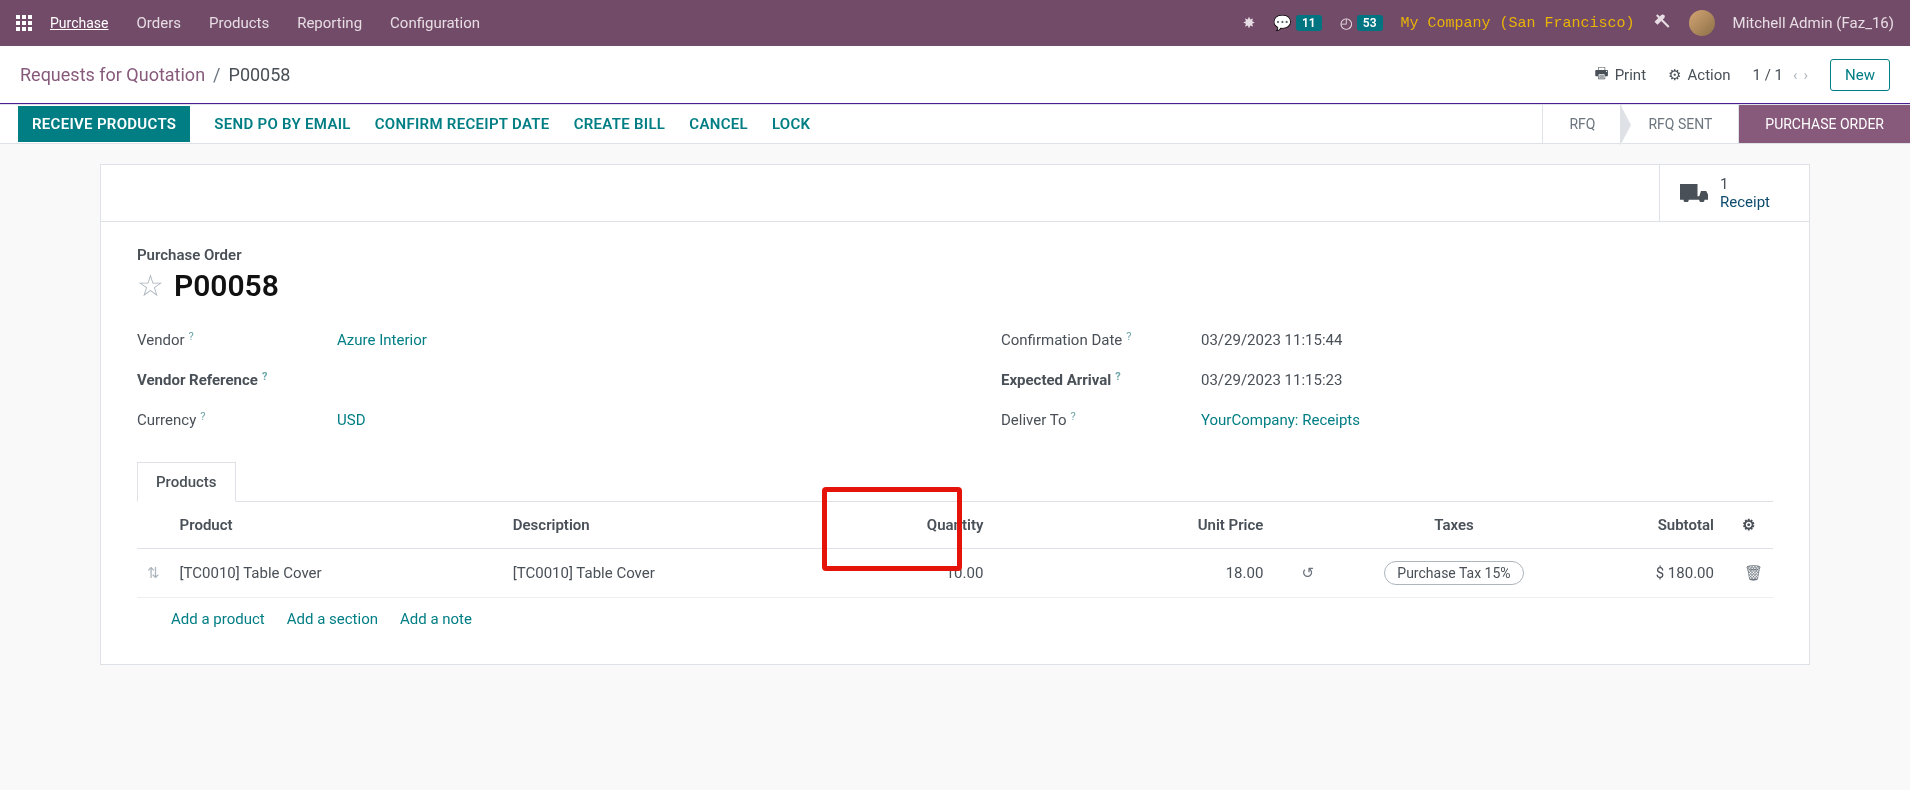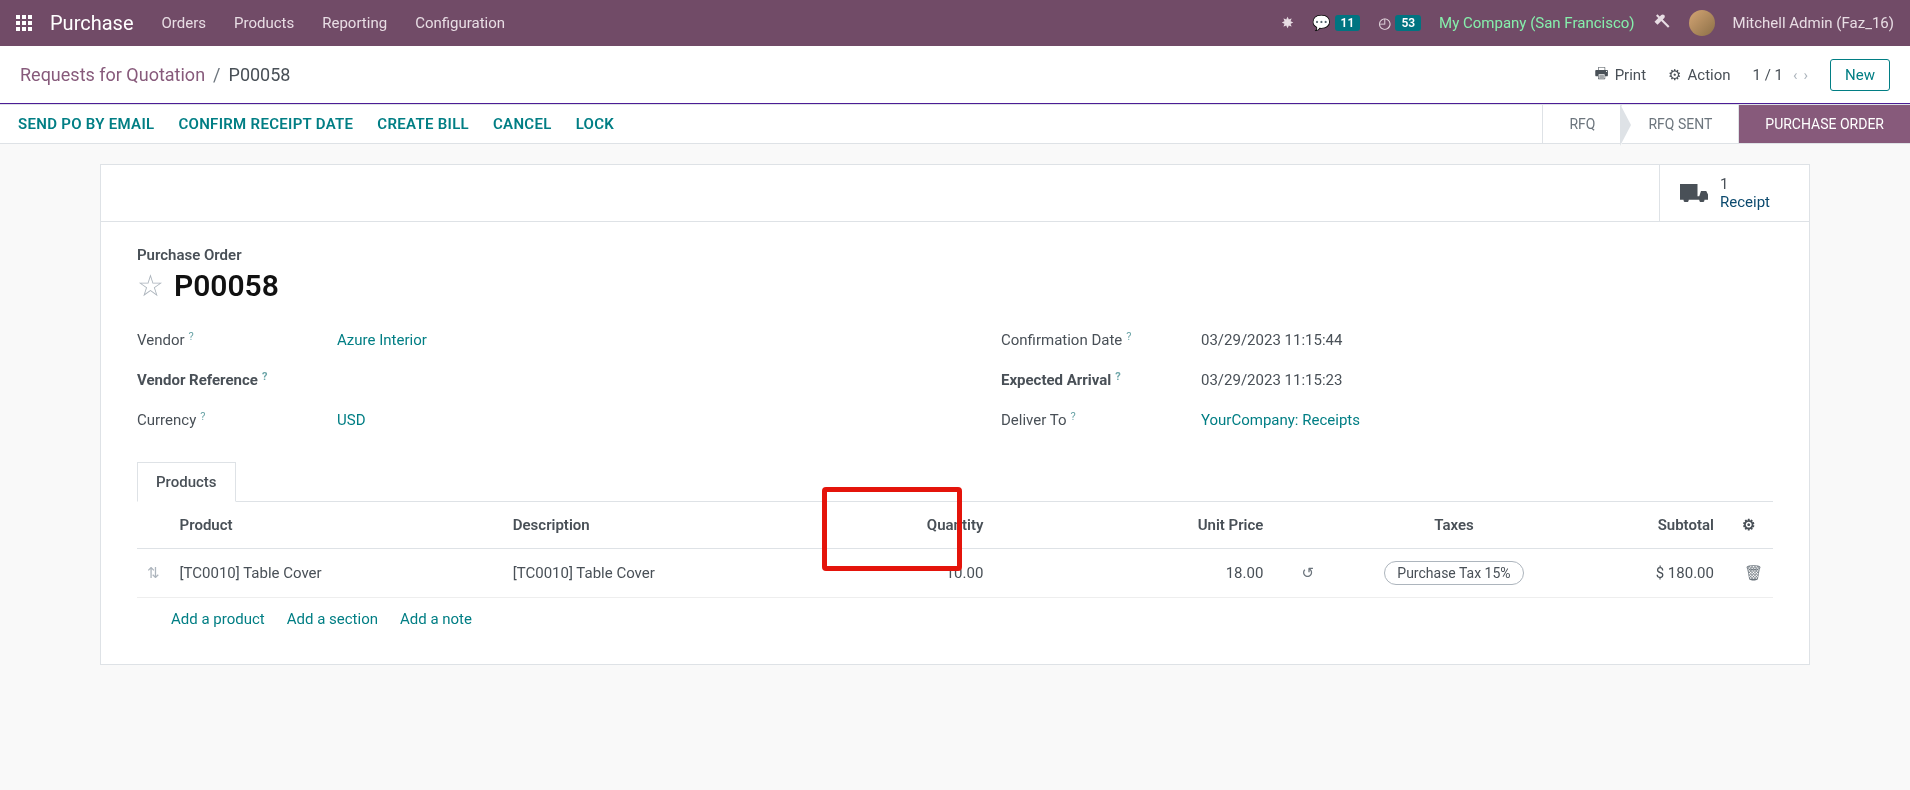--- a/index.html
+++ b/index.html
@@ -2,21 +2,21 @@
 <html><head>
 <meta charset="utf-8">
 <style>
 * { margin: 0; padding: 0; box-sizing: border-box; font-family: -apple-system, BlinkMacSystemFont, "Segoe UI", Roboto, sans-serif; }
 body { background: #f9f9f9; width: 1910px; height: 790px; overflow: hidden; }
 
 
 .topnav { background: #714b67; color: #fff; height: 46px; display: flex; align-items: center; padding: 0 16px; font-size: 15px; }
 .apps-icon { display: grid; grid-template-columns: repeat(3,4px); grid-template-rows: repeat(3,4px); gap: 2px; margin-right: 18px; cursor: pointer; }
 .apps-icon span { background: #fff; width: 4px; height: 4px; }
-.topnav .brand { font-size: 20px; margin-right: 28px; }
+.topnav .brand { font-size: 14px; margin-right: 28px; text-decoration: underline; }
 .topnav .menu { display: flex; gap: 28px; }
 .topnav .menu span { cursor: pointer; color: #e8dde4; }
 .topnav .right { margin-left: auto; display: flex; align-items: center; gap: 18px; }
 .badge-group { display: flex; align-items: center; gap: 4px; }
 .badge { background: #007481; color: #fff; padding: 1px 6px; border-radius: 3px; font-size: 12px; font-weight: 600; }
 .avatar { width: 26px; height: 26px; border-radius: 50%; background: linear-gradient(135deg,#d4a574,#8b6f47); }
 .tools-icon svg { fill: #e8dde4; }
 
 
 .controlbar { background: #fff; height: 58px; display: flex; align-items: center; padding: 0 20px; border-bottom: 1px solid #4c1d95; font-size: 18px; }
@@ -108,21 +108,21 @@
   <div class="right">
     <span style="color:#e8dde4;">✸</span>
     <div class="badge-group">
       <span style="color:#e8dde4;">💬</span>
       <span class="badge">11</span>
     </div>
     <div class="badge-group">
       <span style="color:#e8dde4;">◴</span>
       <span class="badge">53</span>
     </div>
-    <span style="color:#86efac;">My Company (San Francisco)</span>
+    <span style="color:#eab308;font-family:Liberation Mono, monospace;">My Company (San Francisco)</span>
     <span class="tools-icon">
       <svg width="18" height="18" viewBox="0 0 24 24">
           <path d="M22 19l-9-9 2-2c1-1 1-3 0-4s-3-1-4 0l-2 2-3-3-2 2 3 3-5 5 4 4 5-5 9 9 2-2z"></path>
         </svg>
     </span>
     <div class="avatar"></div>
     <span style="color:#e8dde4;">Mitchell Admin (Faz_16)</span>
   </div>
 </div>
 
@@ -145,20 +145,21 @@
         <span>‹</span>
         <span>›</span>
       </div>
     </div>
     <div class="new-btn">New</div>
   </div>
 </div>
 
 <div class="statusbar">
   <div class="status-buttons">
+    <span class="status-btn primary">RECEIVE PRODUCTS</span>
     <span class="status-btn">SEND PO BY EMAIL</span>
     <span class="status-btn">CONFIRM RECEIPT DATE</span>
     <span class="status-btn">CREATE BILL</span>
     <span class="status-btn">CANCEL</span>
     <span class="status-btn">LOCK</span>
   </div>
   <div class="stages">
     <div class="stage">
         <span>RFQ</span>
         <div class="stage-arrow"></div>

